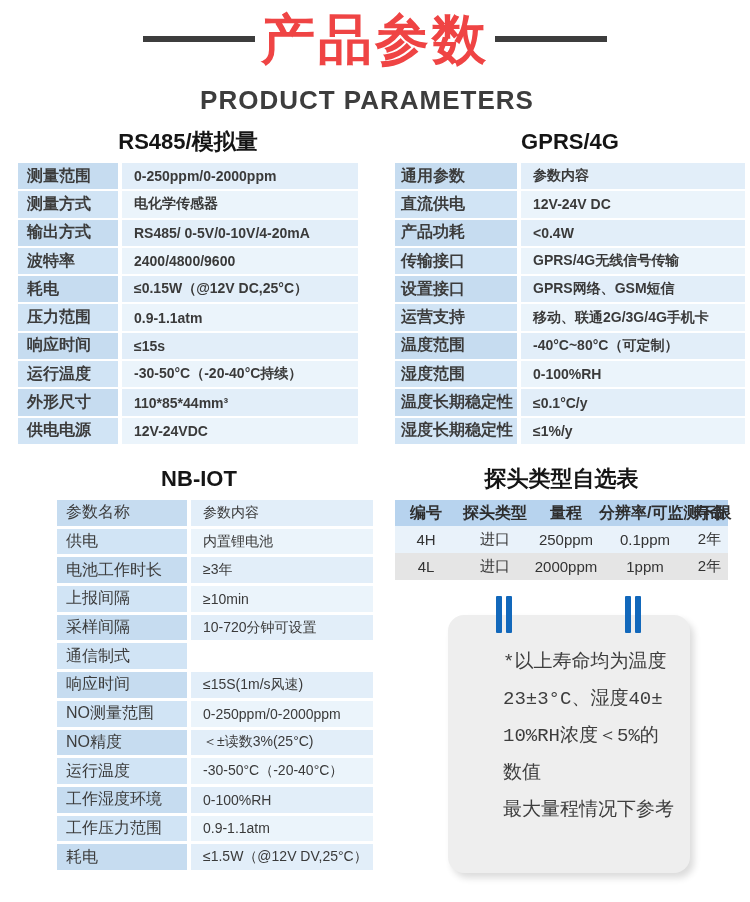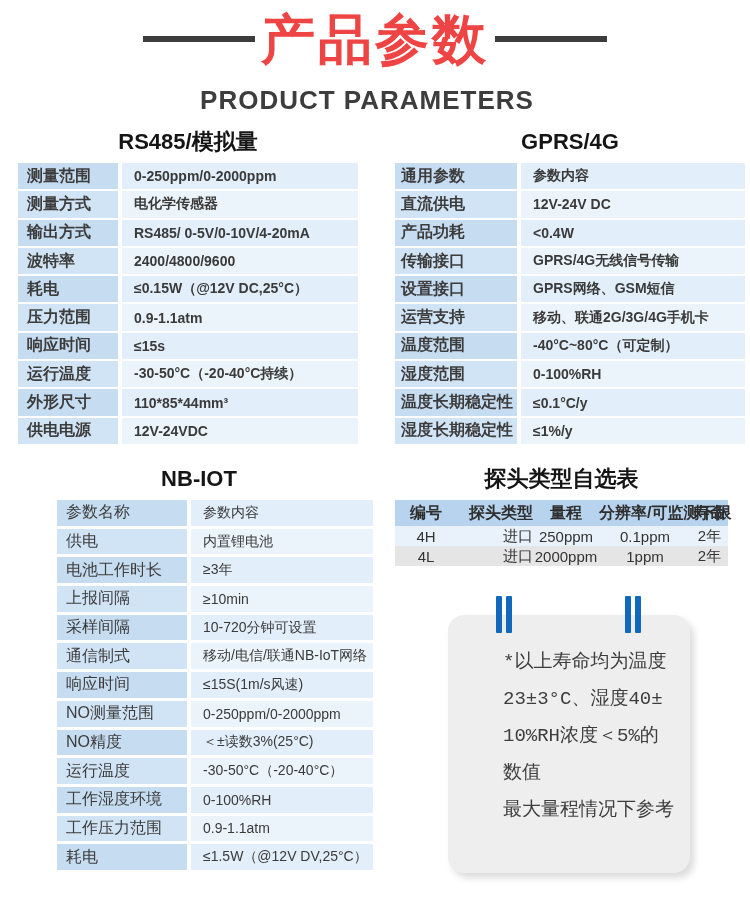--- a/index.html
+++ b/index.html
@@ -54,28 +54,28 @@
   .param-row.alt .param-value{background:#ebf4fb;}
   #rs485-section .param-label{width:100px;}
   #gprs-section .param-label{width:122px;padding-left:6px;}
   #nbiot-section .param-label{width:130px;margin-left:32px;}
 
   
   .probe-table{width:333px;}
   .probe-row{display:flex;align-items:center;}
   .probe-header-row{height:26px;background:#b7d3ee;font-weight:bold;}
   .probe-header-row .probe-cell{font-size:16px;color:#2e2e2e;}
-  .probe-data-row{height:20px;}
+  .probe-data-row{height:27px;}
   .probe-data-row.r0{background:#e9f2fa;}
   .probe-data-row.r1{background:#e5e5e5;}
   .probe-cell{
     text-align:center;font-size:15px;color:#333333;white-space:nowrap;
     box-sizing:border-box;
   }
-  .pc0{width:62px;} .pc1{width:76px;text-align:right;} .pc2{width:66px;} .pc3{width:92px;} .pc4{width:37px;}
+  .pc0{width:62px;} .pc1{width:76px;} .pc2{width:66px;} .pc3{width:92px;} .pc4{width:37px;}
 
   
   .note-card{
     position:absolute;left:448px;top:615px;width:242px;height:258px;
     background:#eeeeee;border-radius:16px;
     box-shadow:4px 5px 7px rgba(0,0,0,0.14);
     box-sizing:border-box;padding:29px 18px 0 55px;font-family:Liberation Mono, monospace;
   }
   .note-line{
     font-size:19px;line-height:37px;color:#3d3d3d;white-space:nowrap;
@@ -205,21 +205,20 @@
       <div class="param-row alt">
         <div class="param-label">上报间隔</div>
         <div class="param-value">≥10min</div>
       </div>
       <div class="param-row">
         <div class="param-label">采样间隔</div>
         <div class="param-value">10-720分钟可设置</div>
       </div>
       <div class="param-row alt">
         <div class="param-label">通信制式</div>
-        <div class="param-value">移动/电信/联通NB-IoT网络</div>
       </div>
       <div class="param-row">
         <div class="param-label">响应时间</div>
         <div class="param-value">≤15S(1m/s风速)</div>
       </div>
       <div class="param-row alt">
         <div class="param-label">NO测量范围</div>
         <div class="param-value">0-250ppm/0-2000ppm</div>
       </div>
       <div class="param-row">

